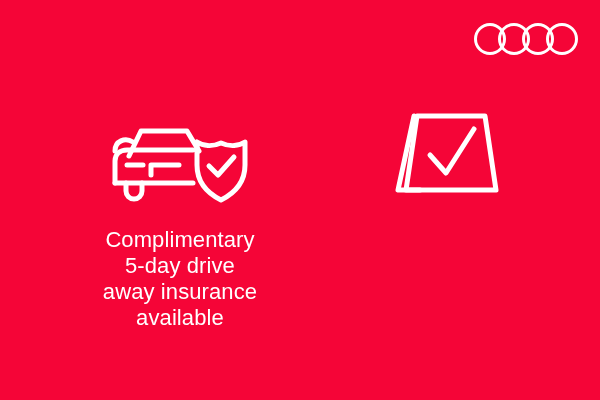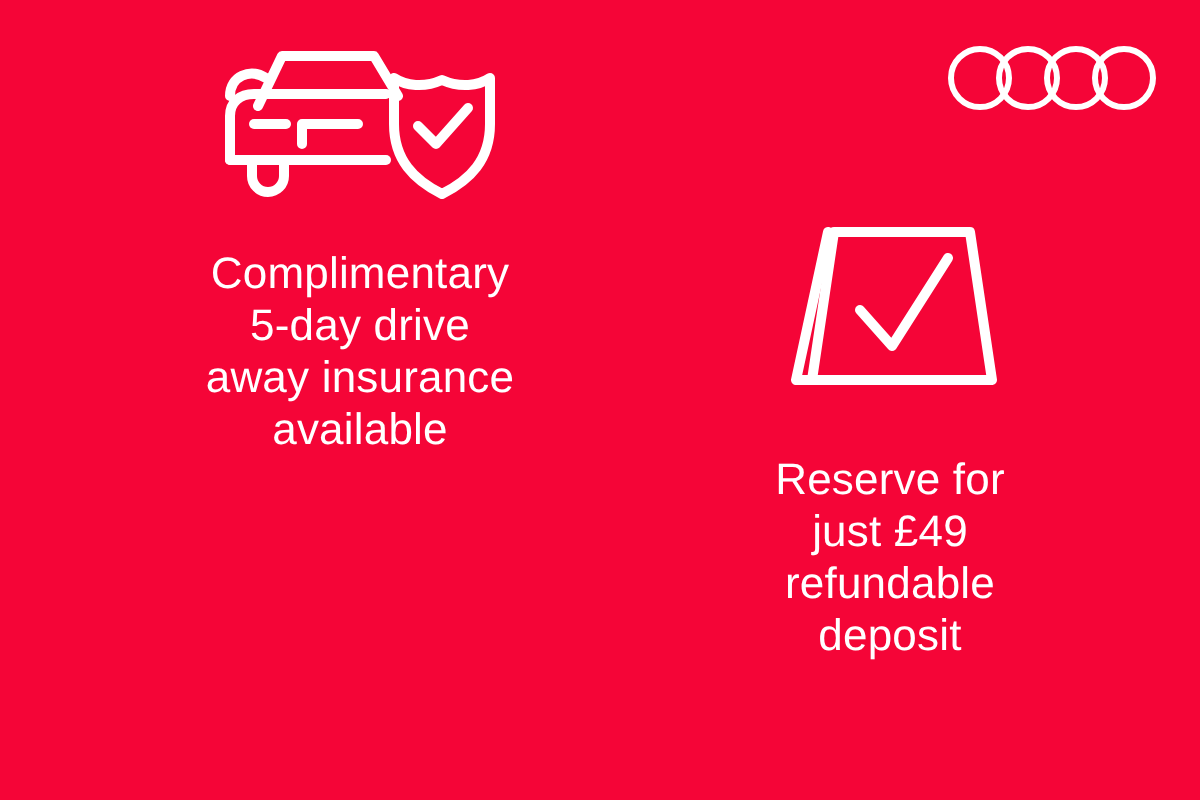--- a/index.html
+++ b/index.html
@@ -42,20 +42,21 @@
     align-items: flex-start;
     justify-content: center;
   }
   .feature {
     display: flex;
     flex-direction: column;
     align-items: center;
   }
   .feature-left {
     width: 290px;
+    padding-top: 103px;
   }
   .feature-right {
     width: 240px;
     padding-top: 103px;
   }
   .feature-icon {
     height: 100px;
     display: flex;
     align-items: center;
     justify-content: center;
@@ -121,20 +122,16 @@
       <div class="feature-icon">
         <svg width="110" height="100" viewBox="0 0 110 100" xmlns="http://www.w3.org/2000/svg" fill="none" stroke="#ffffff" stroke-width="5" stroke-linecap="round" stroke-linejoin="round">
 
           <path d="M27 13 H95 L106 87 H16 Z"></path>
 
           <path d="M24 13 L8 87 H30"></path>
 
           <path d="M40 52 L56 70 L84 26"></path>
         </svg>
       </div>
-      <div class="feature-text">Reserve for
-just £49
-refundable
-deposit</div>
     </div>
 
   </div>
 </div>
 
 </body></html>

